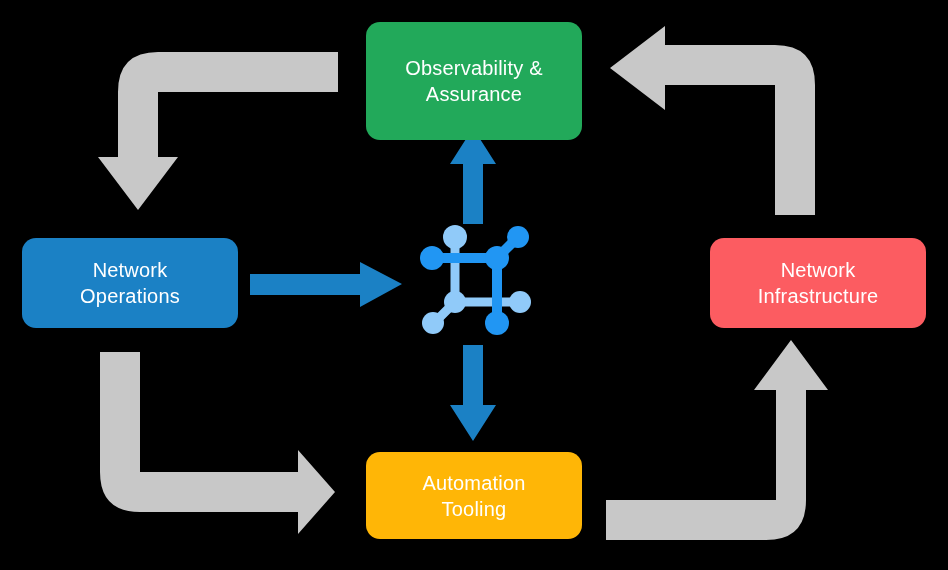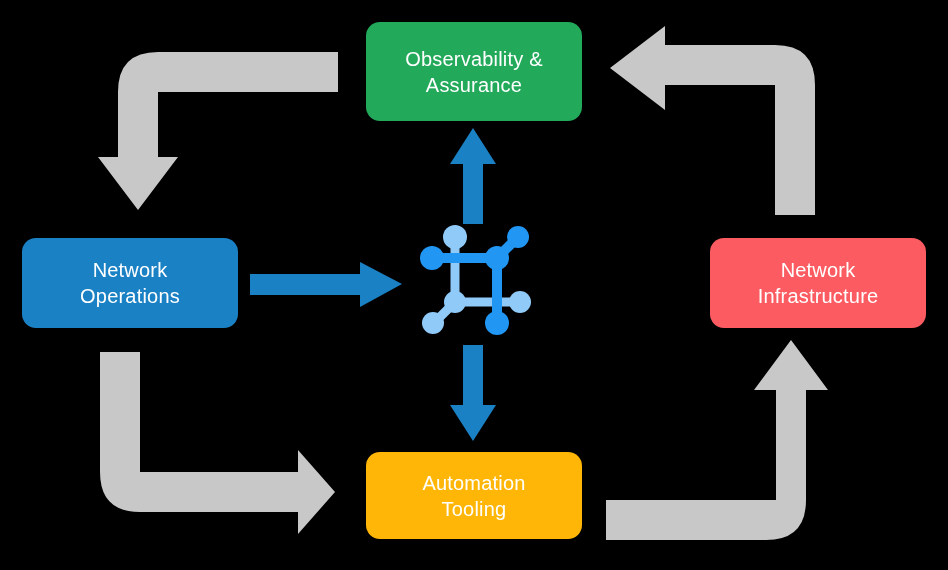--- a/index.html
+++ b/index.html
@@ -28,21 +28,21 @@
     color: #ffffff;
     font-size: 20px;
     line-height: 1.30;
     font-weight: 400;
     letter-spacing: 0.2px;
     box-sizing: border-box;
     padding: 4px 10px;
     white-space: pre-line;
   }
   #box-observability {
-    left: 366px; top: 22px; width: 216px; height: 99px;
+    left: 366px; top: 22px; width: 216px; height: 118px;
     background: #22A95A;
   }
   #box-network-operations {
     left: 22px; top: 238px; width: 216px; height: 90px;
     background: #1B81C5;
   }
   #box-network-infrastructure {
     left: 710px; top: 238px; width: 216px; height: 90px;
     background: #FC5C61;
   }

